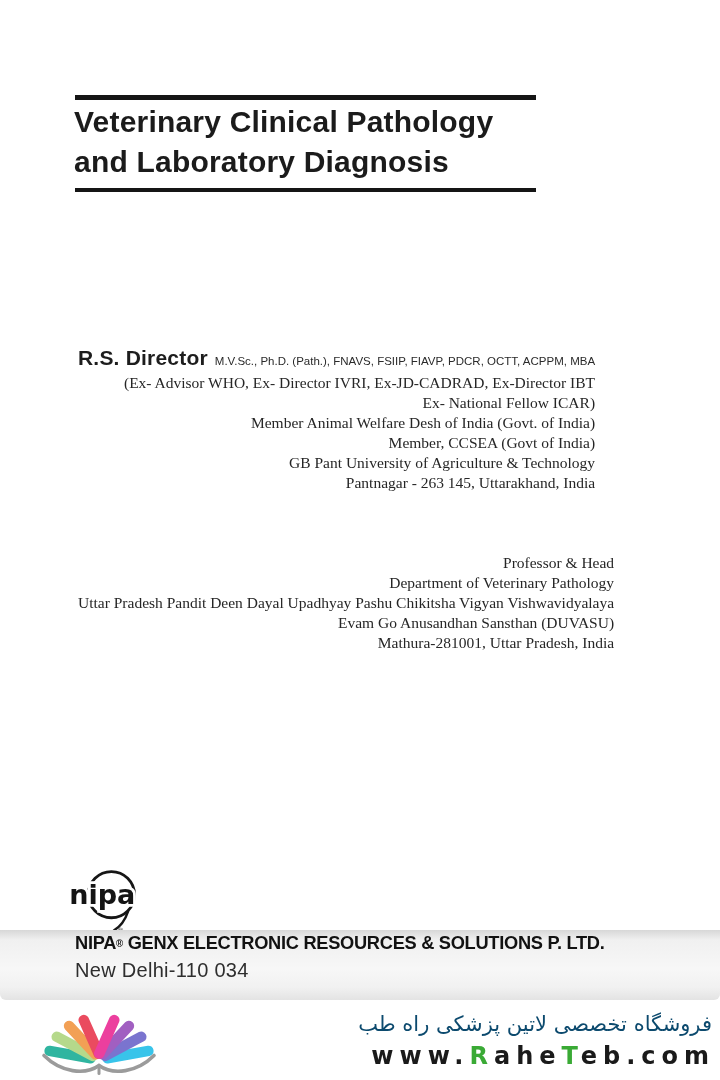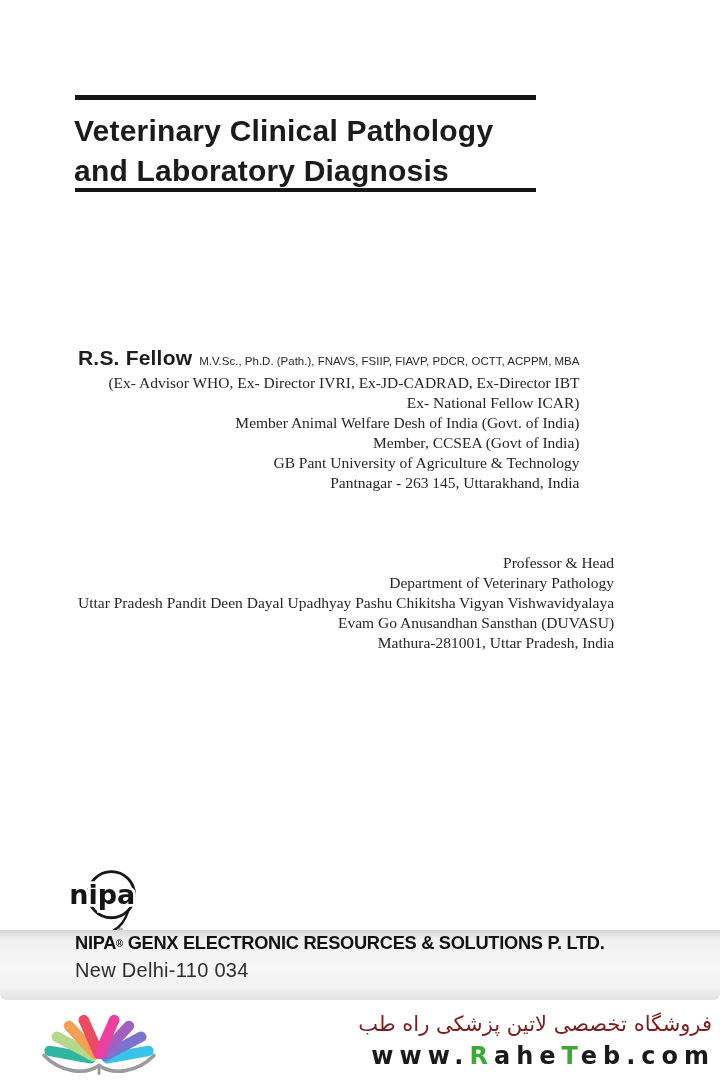--- a/index.html
+++ b/index.html
@@ -5,21 +5,21 @@
   html,body{margin:0;padding:0;background:#ffffff;}
   .page{
     position:relative;width:720px;height:1080px;background:#ffffff;
     font-family:"Liberation Sans",sans-serif;overflow:hidden;
   }
   
   .rule{position:absolute;left:75px;width:461px;background:#151515;}
   .rule-top{top:95px;height:5px;}
   .rule-bottom{top:188px;height:4px;}
   .book-title{
-    position:absolute;left:74px;top:111px;width:480px;
+    position:absolute;left:74px;top:102px;width:480px;
     font-weight:bold;font-size:30px;line-height:40px;color:#1b1b1b;
     letter-spacing:0.2px;
   }
   
   .author-block{position:absolute;left:78px;}
   .author1{top:346px;}
   .author2{top:553px;}
   .author-name-line{white-space:nowrap;margin-bottom:3px;}
   .author-name{font-weight:bold;font-size:21px;color:#1d1d1d;letter-spacing:0.2px;}
   .author-credentials{font-size:11.5px;color:#2a2a2a;margin-left:7px;text-align:right;}
@@ -40,21 +40,21 @@
   }
   .pub-name sup{font-size:10px;vertical-align:2px;}
   .pub-city{
     position:absolute;left:75px;top:959px;font-size:20px;color:#2e2e2e;
     letter-spacing:0.3px;
   }
   
   .footer-logo{position:absolute;left:33px;top:1011px;width:132px;height:67px;}
   .store-fa{
     position:absolute;right:8px;top:1012px;direction:rtl;text-align:right;
-    font-size:21px;color:#7f1d1d;font-family:"DejaVu Sans",sans-serif;
+    font-size:21px;color:#0c4a6e;font-family:"DejaVu Sans",sans-serif;
   }
   .website{
     position:absolute;right:5px;top:1042px;font-size:24px;font-weight:600;
     letter-spacing:6px;color:#1a1a1a;white-space:nowrap;
     font-family:"DejaVu Sans",sans-serif;
   }
   .website span{display:inline;}
 </style>
 </head>
 <body>
@@ -63,21 +63,21 @@
 
   <div class="rule rule-top"></div>
   <div class="book-title">
     <div>Veterinary Clinical Pathology</div>
     <div>and Laboratory Diagnosis</div>
   </div>
   <div class="rule rule-bottom"></div>
 
   <div class="author-block author1">
     <div class="author-name-line">
-      <span class="author-name">R.S. Fellow</span><span class="author-credentials">M.V.Sc., Ph.D. (Path.), FNAVS, FSIIP, FIAVP, PDCR, OCTT, ACPPM, MBA</span>
+      <span class="author-name">R.S. Director</span><span class="author-credentials">M.V.Sc., Ph.D. (Path.), FNAVS, FSIIP, FIAVP, PDCR, OCTT, ACPPM, MBA</span>
     </div>
     <div class="author-lines">
       <div class="author-line">(Ex- Advisor WHO, Ex- Director IVRI, Ex-JD-CADRAD, Ex-Director IBT</div>
       <div class="author-line">Ex- National Fellow ICAR)</div>
       <div class="author-line">Member Animal Welfare Desh of India (Govt. of India)</div>
       <div class="author-line">Member, CCSEA (Govt of India)</div>
       <div class="author-line">GB Pant University of Agriculture &amp; Technology</div>
       <div class="author-line">Pantnagar - 263 145, Uttarakhand, India</div>
     </div>
   </div>

